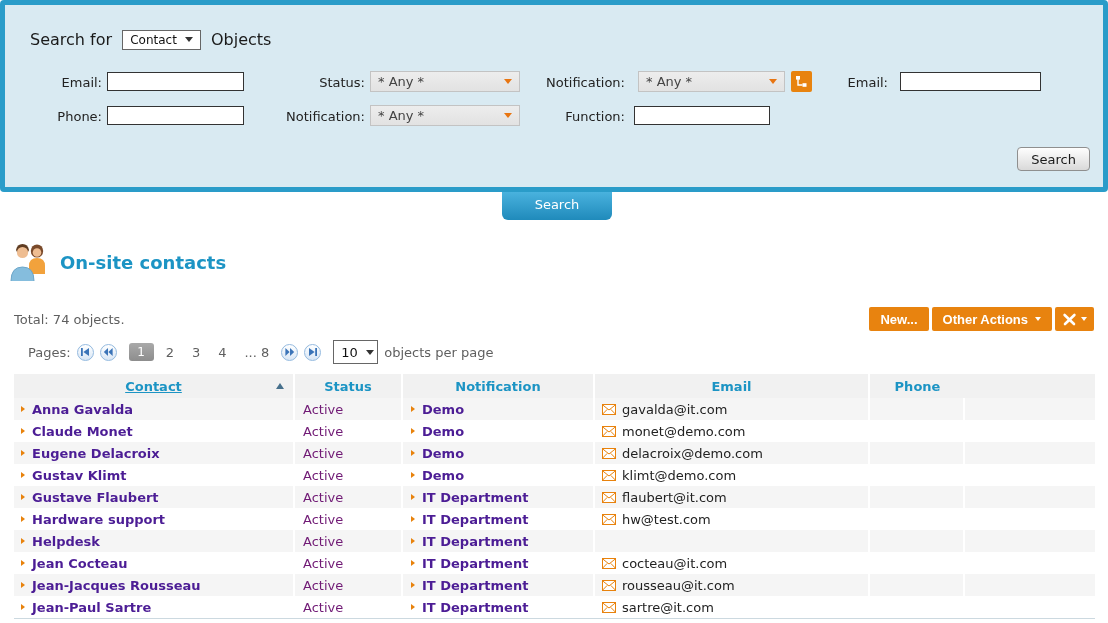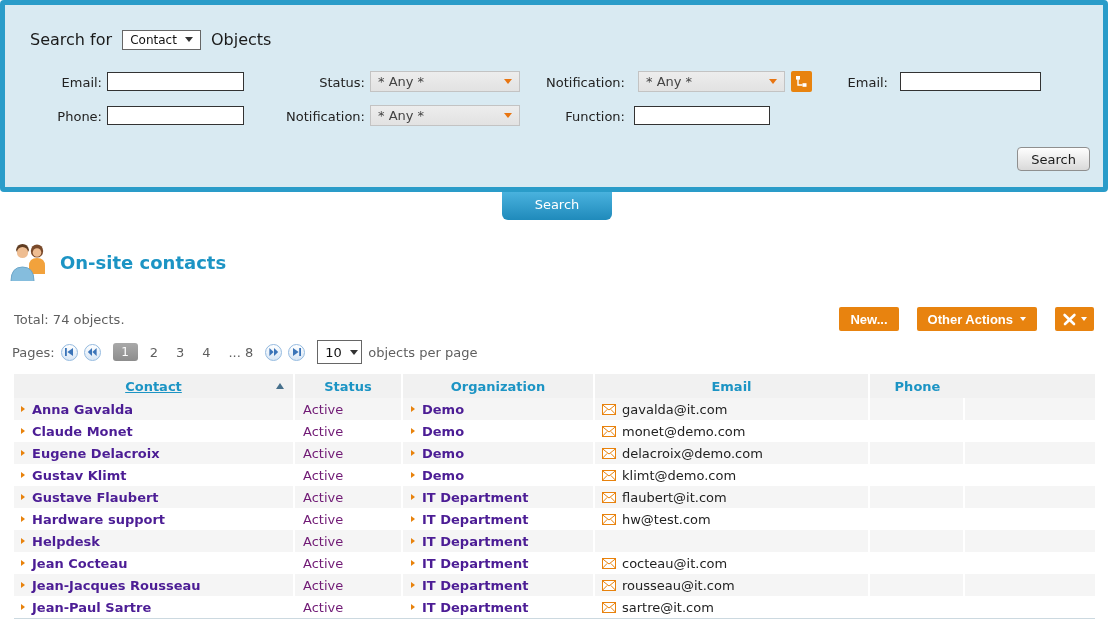--- a/index.html
+++ b/index.html
@@ -32,27 +32,27 @@
   .search-tab { position:absolute; top:192px; left:502px; width:110px; height:28px;
     background:linear-gradient(#49b2de,#1f8abb); color:#fff; text-align:center;
     line-height:26px; border-radius:0 0 6px 6px; cursor:pointer; }
 
   
   .heading { position:absolute; top:242px; left:8px; display:flex; align-items:center; }
   .heading-text { color:#1c94c4; font-size:18px; font-weight:bold; margin-left:10px; }
 
   
   .total { position:absolute; left:14px; top:312px; color:#5f5f5f; }
-  .toolbar-buttons { position:absolute; right:14px; top:307px; display:flex; gap:18px; }
+  .toolbar-buttons { position:absolute; right:14px; top:307px; display:flex; gap:3px; }
   .btn-orange { height:24px; background:#e8830f; border:none; border-radius:2px; color:#fff;
     font-weight:bold; font-size:13px; padding:0 11px; cursor:pointer; display:flex; align-items:center; }
   .btn-tools { padding:0 7px; }
 
   
-  .pagination { position:absolute; left:12px; top:341px; height:22px; display:flex; align-items:center; color:#5f5f5f; }
+  .pagination { position:absolute; left:28px; top:341px; height:22px; display:flex; align-items:center; color:#5f5f5f; }
   .pagination > * { margin-right:6px; }
   .pg-btn { width:17px; height:17px; border-radius:50%; border:1px solid #94badf;
     background:linear-gradient(#ffffff,#d8e6f5); display:inline-flex; align-items:center; justify-content:center; cursor:pointer; }
   .pg-current { min-width:25px; height:18px; background:linear-gradient(#a9a9a9,#8d8d8d); border-radius:3px;
     color:#fff; text-align:center; line-height:18px; font-size:12px; margin:0 6px; }
   .pg-link { color:#5f5f5f; text-decoration:none; padding:0 6px; cursor:pointer; }
   .sel-pagesize { width:45px; height:24px; margin:0 6px; font-size:13px; }
 
   
   .tbl { position:absolute; left:14px; top:374px; width:1081px; border-bottom:1px solid #ccd9e0; }
@@ -204,21 +204,21 @@
   <span>objects per page</span>
 </div>
 
 <div class="tbl">
   <div class="tbl-head">
     <div class="th c-contact">
       <span class="th-link">Contact</span>
       <span class="sort-asc"></span>
     </div>
     <div class="th c-status">Status</div>
-    <div class="th c-org">Organization</div>
+    <div class="th c-org">Notification</div>
     <div class="th c-email">Email</div>
     <div class="th c-phone">Phone</div>
   </div>
   <div class="tbl-body">
   <div class="tr">
     <div class="td c-contact">
       <span class="tri"></span>
       <a class="cell-link">Anna Gavalda</a>
     </div>
     <div class="td c-status">Active</div>

